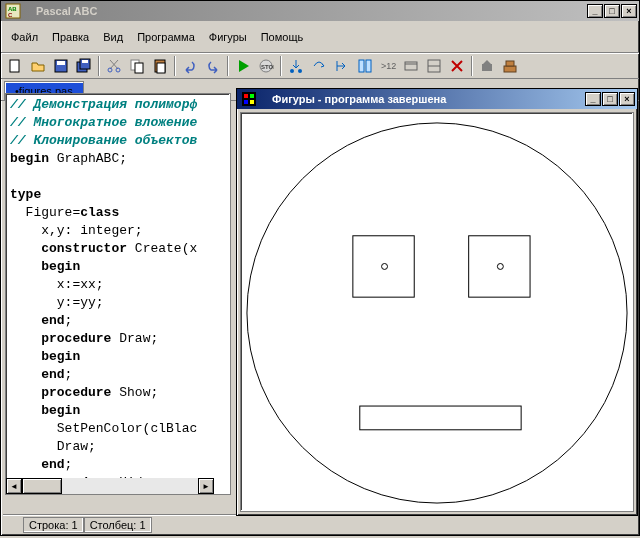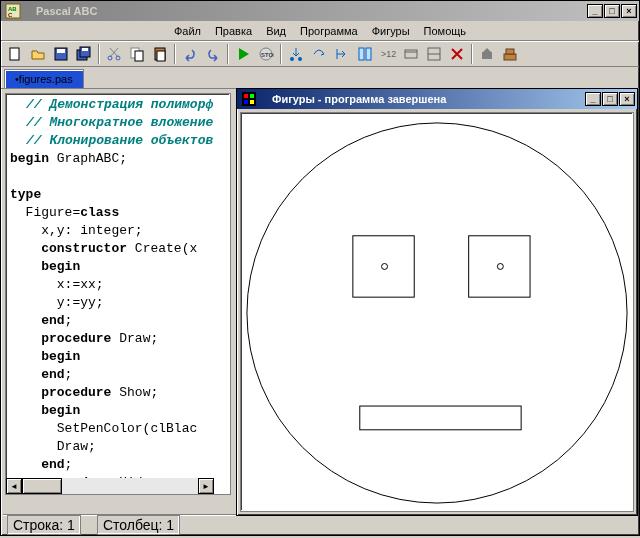--- a/index.html
+++ b/index.html
@@ -42,27 +42,26 @@
   .win-btn {
     width: 16px; height: 14px;
     background: #d4d0c8;
     border: 1px solid #000;
     box-shadow: inset 1px 1px 0 #fff, inset -1px -1px 0 #808080;
     display: flex; align-items: center; justify-content: center;
     font-family: Arial; font-size: 9px; font-weight: bold; color: #000;
     cursor: pointer;
   }
   .menubar {
-    height: 20px;
+    height: 32px;
     display: flex;
     align-items: center;
     padding: 0 4px;
     gap: 2px;
     border-bottom: 1px solid #808080;
-    justify-content: center;
   }
   .menuitem {
     padding: 2px 6px;
     cursor: pointer;
   }
   .toolbar {
     height: 26px;
     display: flex;
     align-items: center;
     padding: 0 3px;
@@ -109,21 +108,21 @@
   }
   .editor-content {
     padding: 2px 4px;
     font-family: "Courier New", monospace;
     font-size: 13px;
     line-height: 18px;
     white-space: pre;
     color: #000;
   }
   .kw { font-weight: bold; }
-  .cm { color: #008080; font-style: italic; font-weight: bold; margin-left: 16px; }
+  .cm { color: #008080; font-style: italic; font-weight: bold; }
   .scroll-h {
     position: absolute;
     left: 0; bottom: 0; right: 16px; height: 16px;
     background: #e8e8e8;
     display: flex;
   }
   .scroll-btn {
     width: 16px; height: 16px;
     background: #d4d0c8;
     border: 1px solid #000;
@@ -137,23 +136,23 @@
     background: #d4d0c8;
     border: 1px solid #000;
     box-shadow: inset 1px 1px 0 #fff, inset -1px -1px 0 #808080;
   }
   .statusbar {
     position: absolute;
     left: 2px; right: 2px; bottom: 2px;
     height: 18px;
     display: flex;
     align-items: center;
-    padding: 0 4px;
-    gap: 16px;
-    font-size: 14px;
+    padding: 0 20px;
+    gap: 0;
+    font-size: 11px;
     border-top: 1px solid #fff;
     box-shadow: 0 -1px 0 #808080;
   }
   .status-cell {
     border: 1px solid #808080;
     box-shadow: inset -1px -1px 0 #fff;
     padding: 1px 5px;
   }
   
   .out-window {

